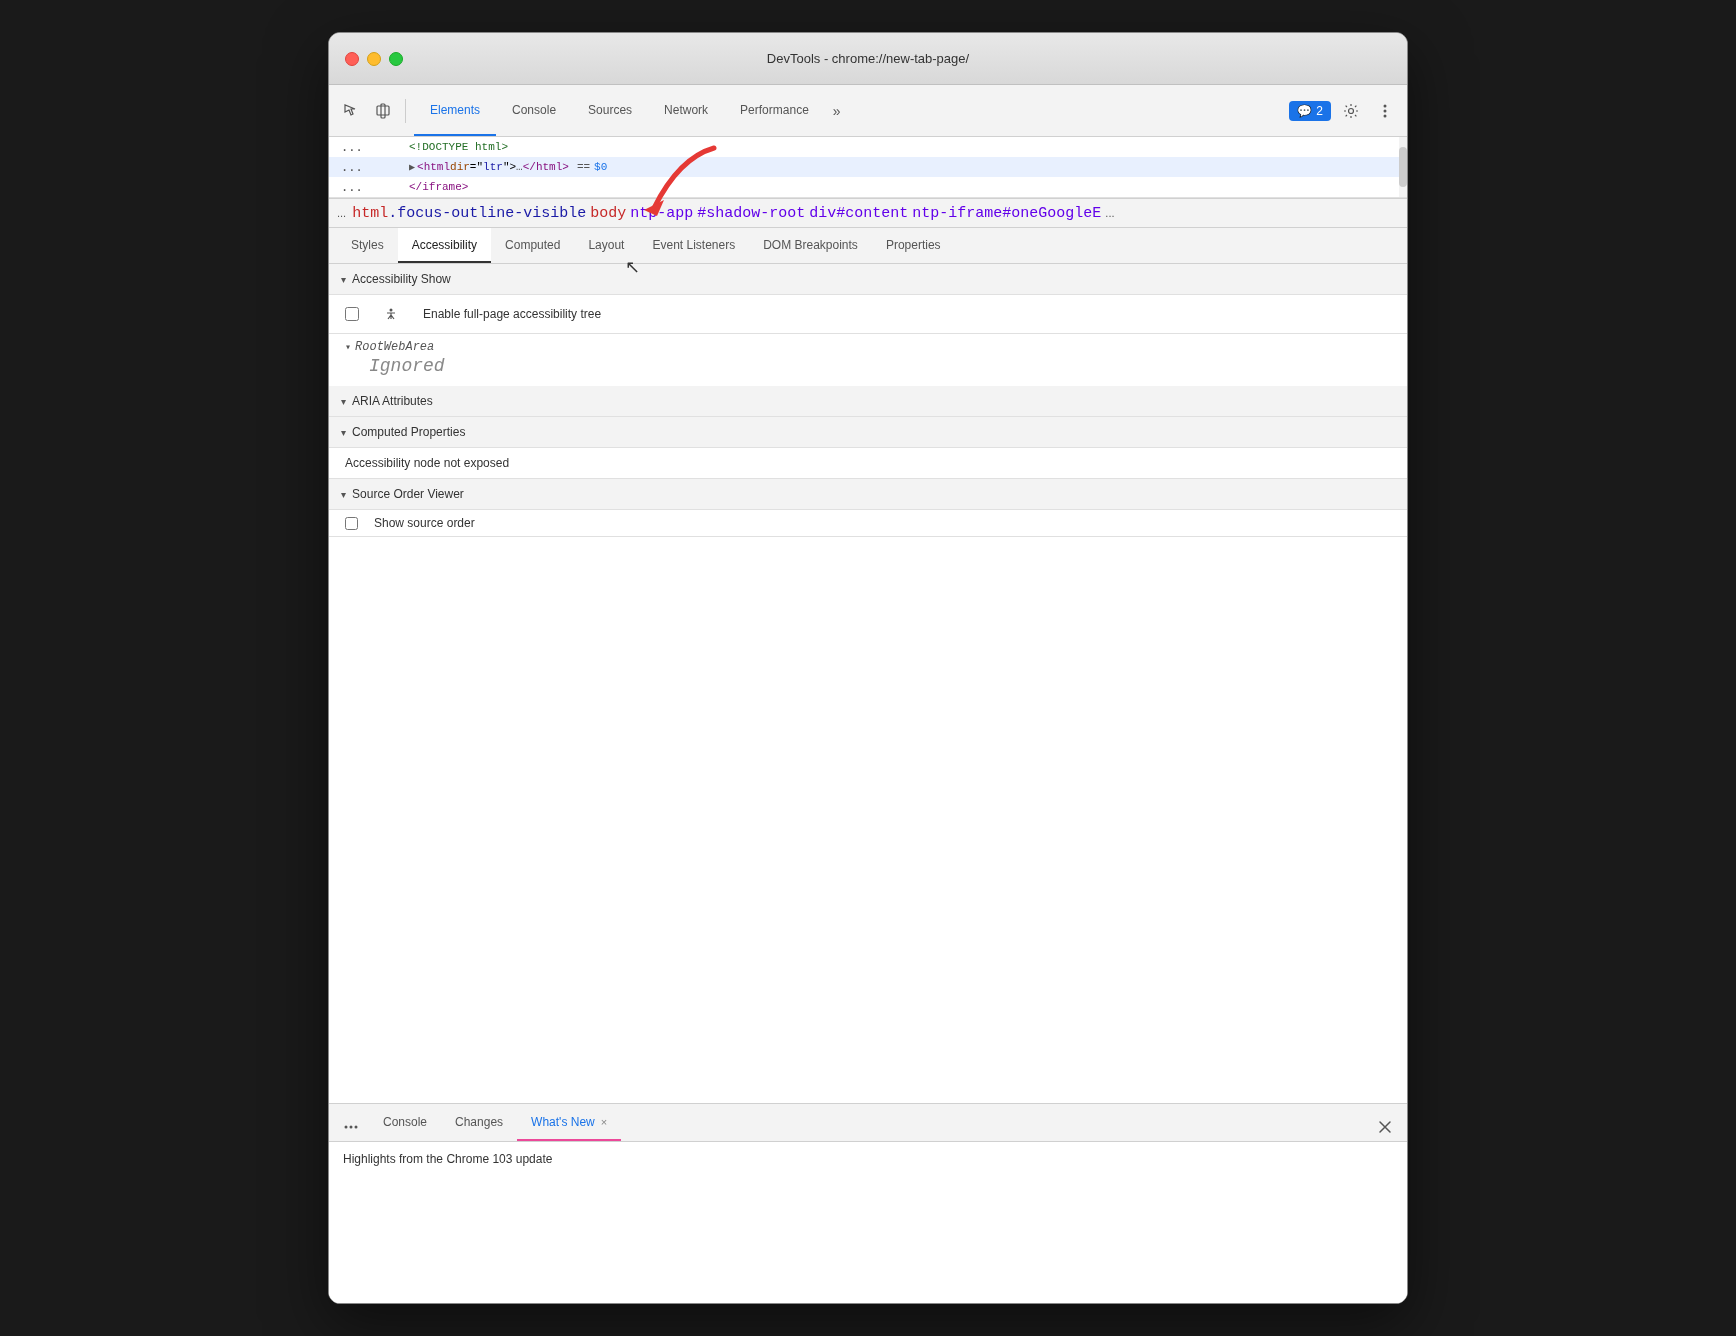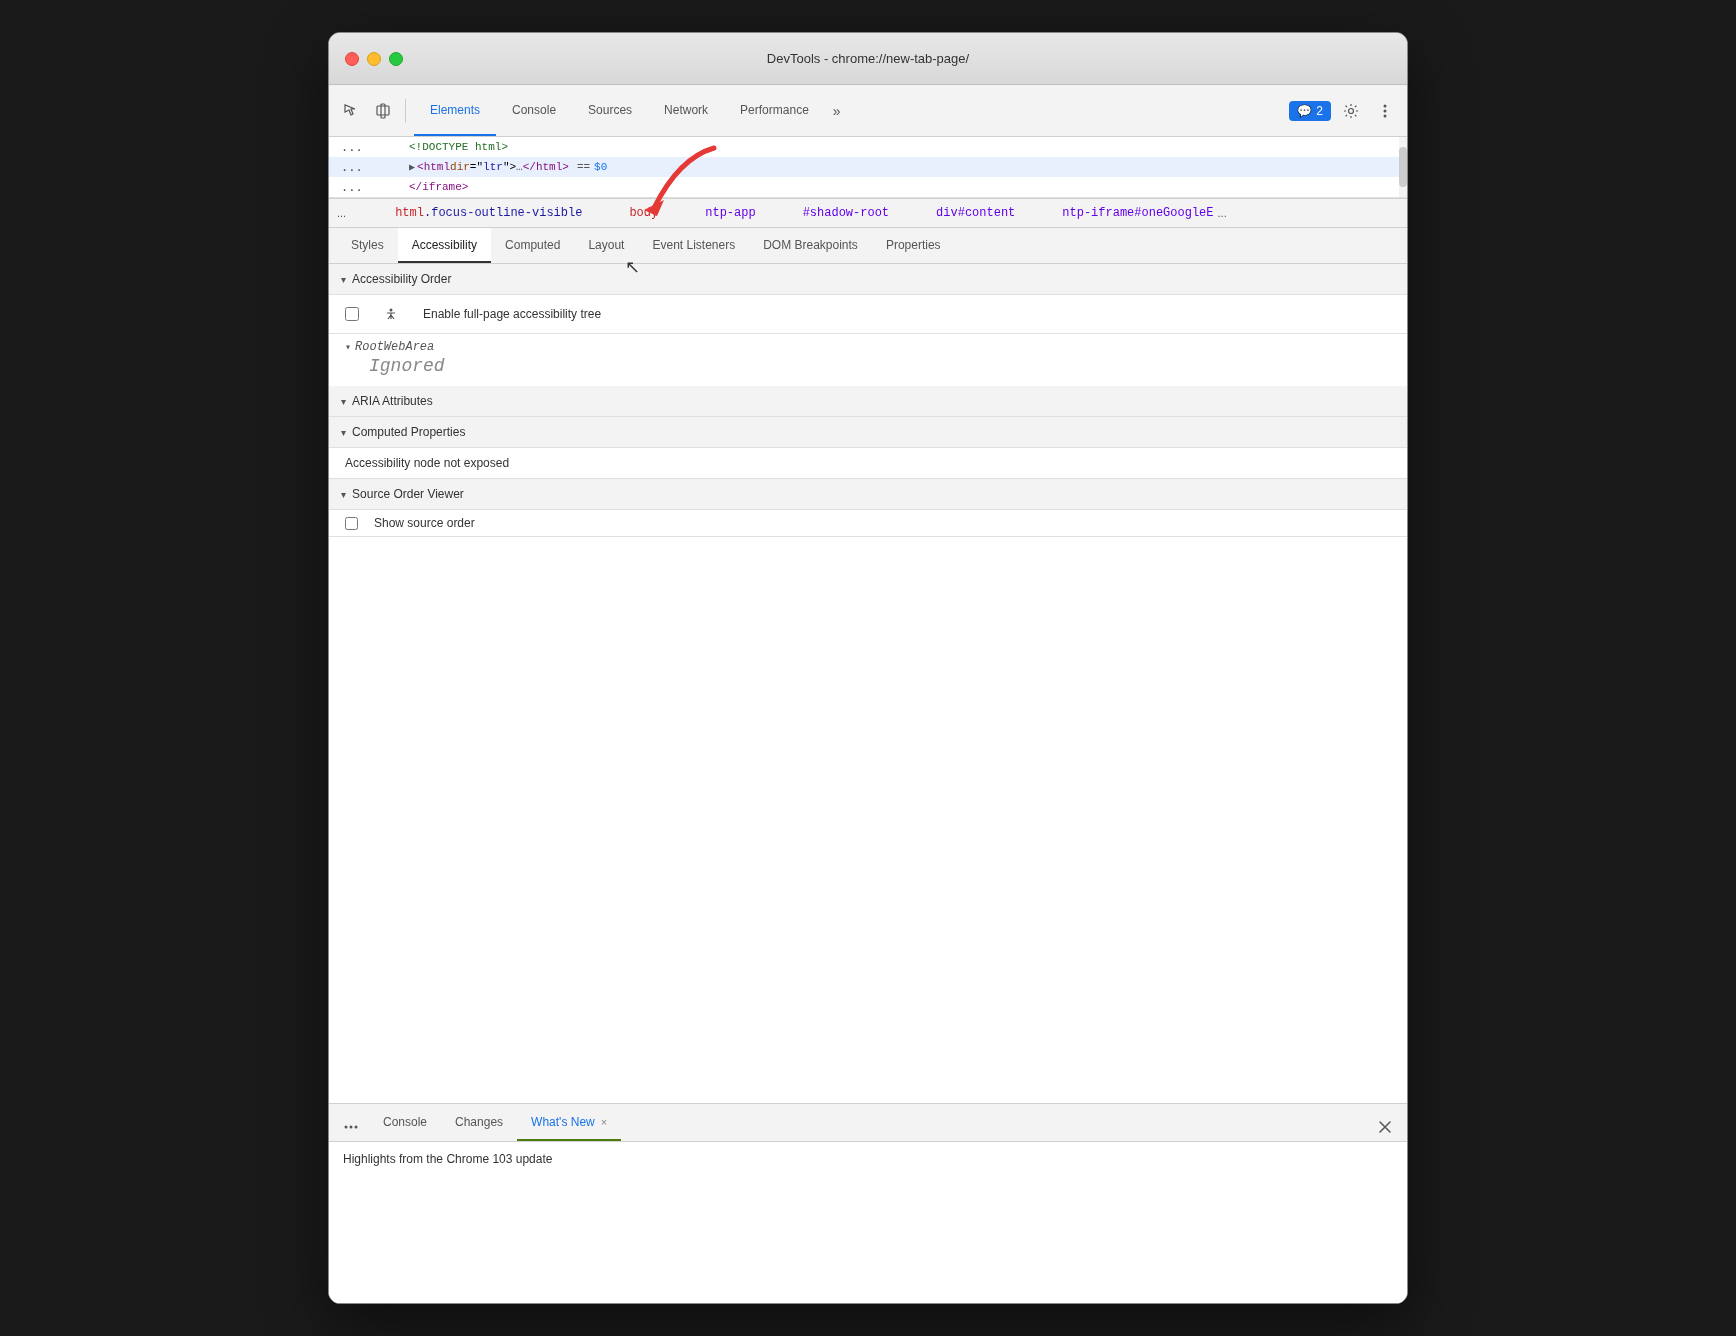--- a/index.html
+++ b/index.html
@@ -171,24 +171,23 @@
       border-bottom: 1px solid #d0d0d0;
       border-top: 1px solid #d0d0d0;
       padding: 4px 8px;
       display: flex;
       align-items: center;
       min-height: 30px;
       overflow: hidden;
     }
     .breadcrumb-item {
       font-family: 'Menlo', 'Courier New', monospace;
-      font-size: 12px;
+      font-size: 15px;
       cursor: pointer;
       white-space: nowrap;
-      margin-left: 43px;
     }
     .bc-red { color: #c62828; }
     .breadcrumb-ellipsis {
       font-size: 11px;
       color: #555;
       margin-right: 6px;
       cursor: pointer;
     }
     .breadcrumb-more {
       font-size: 11px;
@@ -331,21 +330,21 @@
       height: 100%;
       display: flex;
       align-items: center;
       font-size: 12px;
       color: #555;
       cursor: pointer;
       border-bottom: 2px solid transparent;
     }
     .bottom-tab.active {
       color: #1a73e8;
-      border-bottom: 2px solid #4d7c0f;
+      border-bottom: 2px solid #ec4899;
     }
     .bottom-tab-close {
       margin-left: 6px;
       font-size: 11px;
       color: #888;
       cursor: pointer;
     }
     .bottom-close-btn {
       margin-left: auto;
       width: 28px;
@@ -538,21 +537,21 @@
     </div>
 
     <div style="position:relative;">
       <div style="position:absolute;left:296px;top:-8px;font-size:18px;color:#333;pointer-events:none;z-index:10;">↖</div>
     </div>
 
     <div class="main-content">
 
       <div class="section-header">
         <span class="triangle">▾</span>
-        <span>Accessibility Order</span>
+        <span>Accessibility Show</span>
       </div>
       <div class="section-content">
         <div class="checkbox-row">
           <input type="checkbox" style="">
           <svg width="14" height="14" viewBox="0 0 14 14">
             <circle cx="7" cy="3" r="1.5" fill="#555"></circle>
             <path d="M3 6h8M7 6v6M4 12l3-4 3 4" stroke="#555" stroke-width="1.2" fill="none"></path>
           </svg>
           <span>Enable full-page accessibility tree</span>
         </div>

